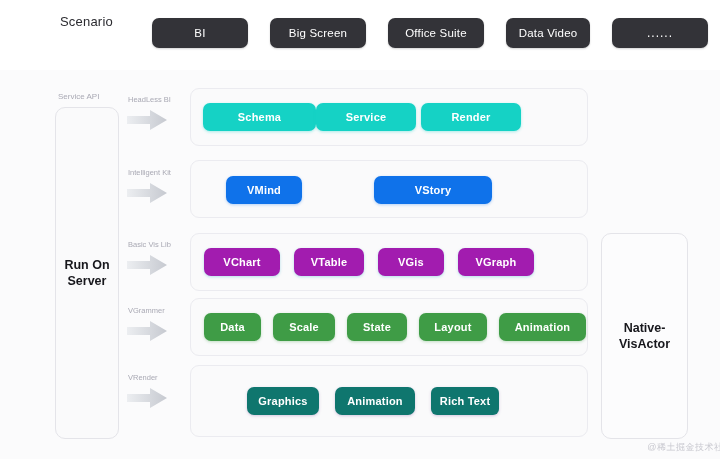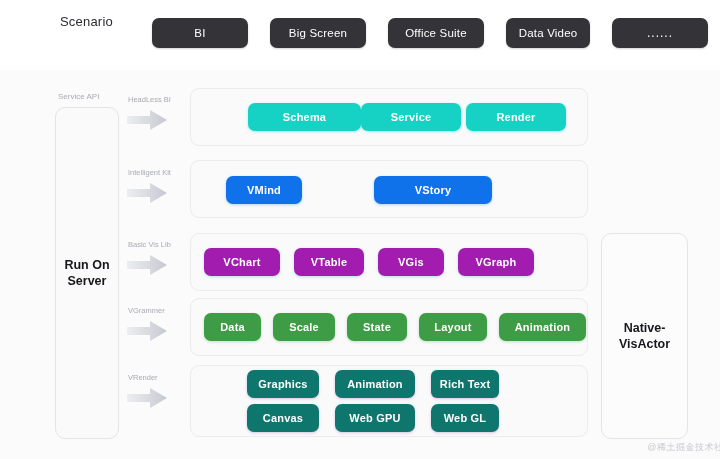--- a/index.html
+++ b/index.html
@@ -270,21 +270,21 @@
             </linearGradient>
           </defs>
           <path d="M1 8 H24 V2 L41 12 L24 22 V16 H1 Z" fill="url(#ag4)"></path>
         </svg>
       </div>
     </div>
 
   <div id="layer-host">
       <div class="layer-card" style="top: 18px; height: 58px;">
         <div class="chip-row" style="padding-left: 12px; gap: 0px;">
-          <div class="chip teal" style="width: 113px; margin-left: 45px;">Schema</div>
+          <div class="chip teal" style="width: 113px;">Schema</div>
           <div class="chip teal" style="width: 100px;">Service</div>
           <div class="chip teal" style="width: 100px; margin-left: 5px;">Render</div>
         </div>
       </div>
       <div class="layer-card" style="top: 90px; height: 58px; position: absolute;">
         <div class="chip blue" style="position: absolute; left: 35px; top: 15px; width: 76px;">VMind</div>
         <div class="chip blue" style="position: absolute; left: 183px; top: 15px; width: 118px;">VStory</div>
       </div>
       <div class="layer-card" style="top: 163px; height: 58px;">
         <div class="chip-row" style="padding-left: 13px; gap: 14px;">
@@ -302,25 +302,20 @@
           <div class="chip green" style="width: 68px;">Layout</div>
           <div class="chip green" style="width: 87px;">Animation</div>
         </div>
       </div>
       <div class="layer-card" style="top: 295px; height: 72px; display: flex; flex-direction: column; justify-content: center; gap: 6px; padding-left: 56px;">
         <div style="display: flex; gap: 16px;">
           <div class="chip purple" style="width: 72px;">Graphics</div>
           <div class="chip purple" style="width: 80px;">Animation</div>
           <div class="chip purple" style="width: 68px; border-radius: 6px;">Rich Text</div>
         </div>
-        <div style="display: flex; gap: 16px;">
-          <div class="chip purple" style="width: 72px;">Canvas</div>
-          <div class="chip purple" style="width: 80px;">Web GPU</div>
-          <div class="chip purple" style="width: 68px;">Web GL</div>
-        </div>
       </div>
     </div>
 
   <div class="native-col">
     <div class="native-col-text">Native-<br>VisActor</div>
   </div>
 
   <div class="watermark">@稀土掘金技术社区</div>
 </div>
 

